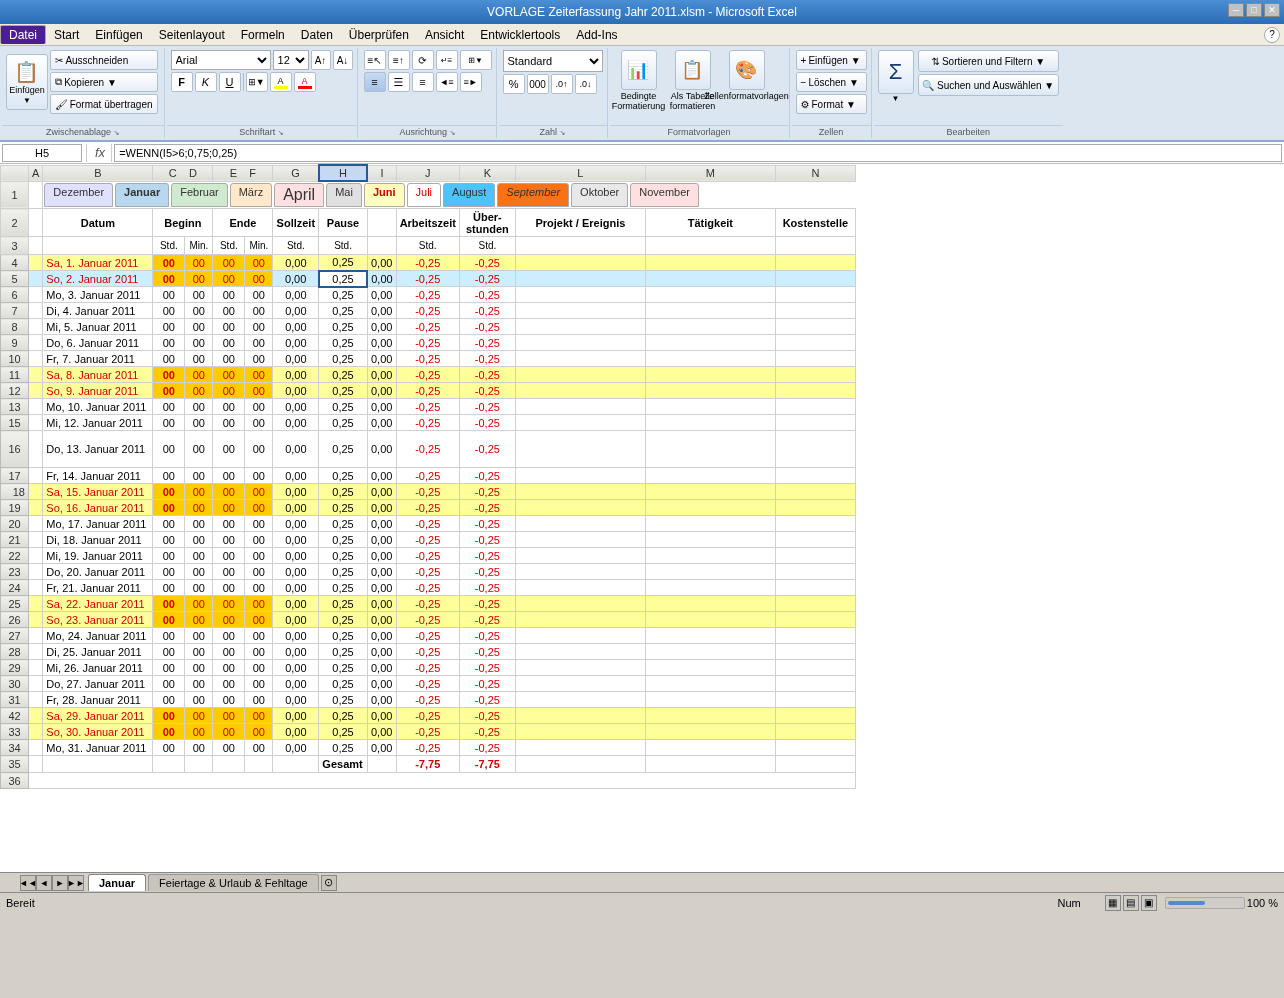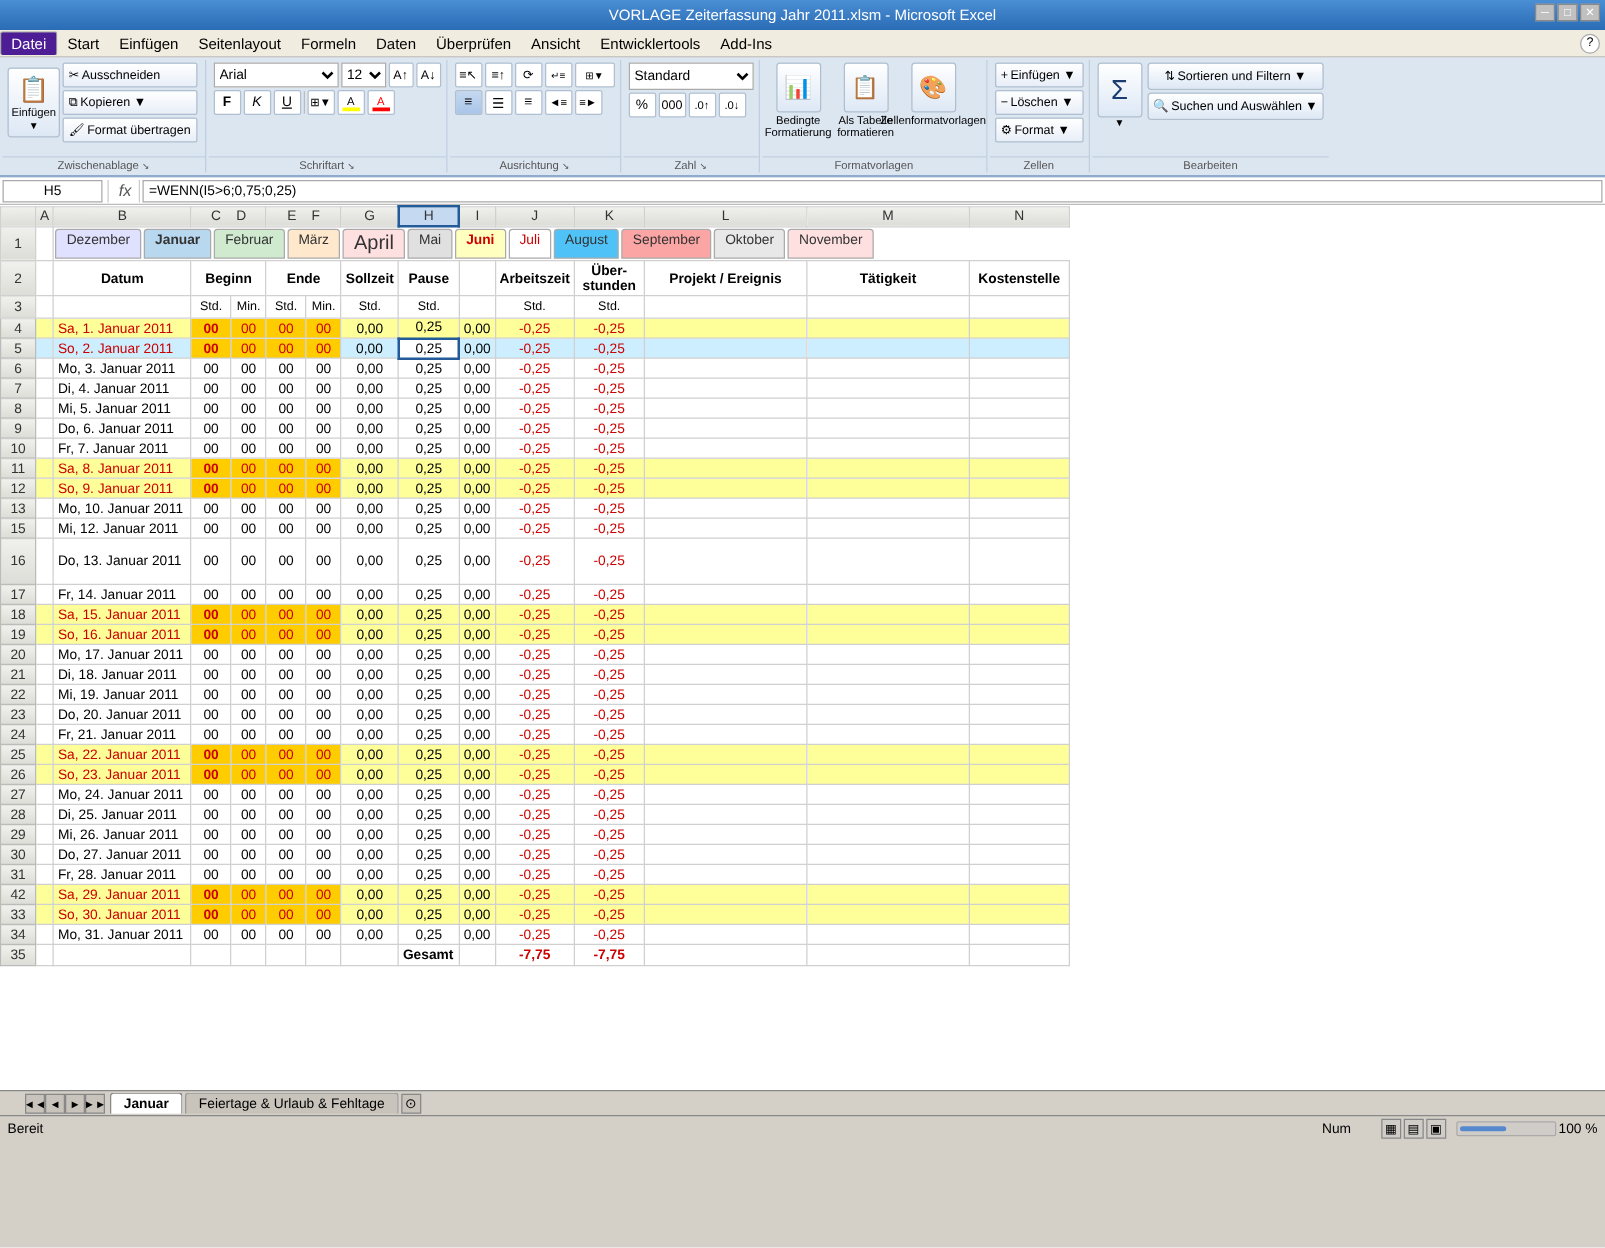--- a/index.html
+++ b/index.html
@@ -326,21 +326,21 @@
           <div style="display:flex; gap:2px; padding:1px;">
             <div style="padding:2px 8px;border:1px solid #aaa;border-radius:3px 3px 0 0;cursor:pointer;font-size:11px;background:#e0e0ff;color:#333;">Dezember</div>
             <div style="padding:2px 8px;border:1px solid #aaa;border-radius:3px 3px 0 0;cursor:pointer;font-size:11px;background:#b8d8f0;color:#333;font-weight:bold;">Januar</div>
             <div style="padding:2px 8px;border:1px solid #aaa;border-radius:3px 3px 0 0;cursor:pointer;font-size:11px;background:#d0ead0;color:#333;">Februar</div>
             <div style="padding:2px 8px;border:1px solid #aaa;border-radius:3px 3px 0 0;cursor:pointer;font-size:11px;background:#ffe8cc;color:#333;">März</div>
             <div style="padding:2px 8px;border:1px solid #aaa;border-radius:3px 3px 0 0;cursor:pointer;font-size:16px;background:#ffe0e0;color:#333;">April</div>
             <div style="padding:2px 8px;border:1px solid #aaa;border-radius:3px 3px 0 0;cursor:pointer;font-size:11px;background:#e0e0e0;color:#333;">Mai</div>
             <div style="padding:2px 8px;border:1px solid #aaa;border-radius:3px 3px 0 0;cursor:pointer;font-size:11px;background:#ffffc0;color:#cc0000;font-weight:bold;">Juni</div>
             <div style="padding:2px 8px;border:1px solid #aaa;border-radius:3px 3px 0 0;cursor:pointer;font-size:11px;background:white;color:#cc0000;">Juli</div>
             <div style="padding:2px 8px;border:1px solid #aaa;border-radius:3px 3px 0 0;cursor:pointer;font-size:11px;background:#4fc3f7;color:#333;">August</div>
-            <div style="padding:2px 8px;border:1px solid #aaa;border-radius:3px 3px 0 0;cursor:pointer;font-size:11px;background:#fca5a5;color:#333;">September</div>
+            <div style="padding:2px 8px;border:1px solid #aaa;border-radius:3px 3px 0 0;cursor:pointer;font-size:11px;background:#f97316;color:#333;font-style:italic;">September</div>
             <div style="padding:2px 8px;border:1px solid #aaa;border-radius:3px 3px 0 0;cursor:pointer;font-size:11px;background:#e8e8e8;color:#333;">Oktober</div>
             <div style="padding:2px 8px;border:1px solid #aaa;border-radius:3px 3px 0 0;cursor:pointer;font-size:11px;background:#ffe0e0;color:#333;">November</div>
           </div>
         </td>
       </tr>
 
       <tr style="height:28px;background:white;font-weight:bold;">
         <td class="row-header">2</td>
         <td style="border:1px solid #d0d0d0;"></td>
         <td style="border:1px solid #d0d0d0;text-align:center;font-weight:bold;">Datum</td>
@@ -589,21 +589,21 @@
     <td style="border:1px solid #d0d0d0;background:white;text-align:center;">0,00</td>
     <td style="border:1px solid #d0d0d0;background:white;text-align:center;">0,25</td>
     <td style="border:1px solid #d0d0d0;background:white;text-align:center;">0,00</td>
     <td style="border:1px solid #d0d0d0;background:white;text-align:center;color:#cc0000;">-0,25</td>
     <td style="border:1px solid #d0d0d0;background:white;text-align:center;color:#cc0000;">-0,25</td>
     <td style="border:1px solid #d0d0d0;background:white;"></td>
     <td style="border:1px solid #d0d0d0;background:white;"></td>
     <td style="border:1px solid #d0d0d0;background:white;"></td>
   </tr>
         <tr style="height: 16px; background: rgb(255, 255, 153);">
-    <td class="row-header" style="background:linear-gradient(to bottom,#f0f0ec,#ddddd8);border:1px solid #bbb;text-align:center;">18</td>
+    <td class="row-header" style="background:linear-gradient(to bottom,#f0f0ec,#ddddd8);border:1px solid #bbb;text-align:right;">18</td>
     <td style="border:1px solid #d0d0d0;background:#ffff99"></td>
     <td style="border:1px solid #d0d0d0;background:#ffff99;color:#cc0000;padding:1px 3px;">Sa, 15. Januar 2011</td>
     <td style="border:1px solid #d0d0d0;background:#ffcc00;text-align:center;color:#cc0000;font-weight:bold;">00</td>
     <td style="border:1px solid #d0d0d0;background:#ffcc00;text-align:center;color:#cc0000;">00</td>
     <td style="border:1px solid #d0d0d0;background:#ffcc00;text-align:center;color:#cc0000;">00</td>
     <td style="border:1px solid #d0d0d0;background:#ffcc00;text-align:center;color:#cc0000;">00</td>
     <td style="border:1px solid #d0d0d0;background:#ffff99;text-align:center;">0,00</td>
     <td style="border:1px solid #d0d0d0;background:#ffff99;text-align:center;">0,25</td>
     <td style="border:1px solid #d0d0d0;background:#ffff99;text-align:center;">0,00</td>
     <td style="border:1px solid #d0d0d0;background:#ffff99;text-align:center;color:#cc0000;">-0,25</td>
@@ -894,20 +894,24 @@
   <td style="border:1px solid #d0d0d0;"></td>
   <td style="border:1px solid #d0d0d0;"></td>
   <td style="border:1px solid #d0d0d0;text-align:right;font-weight:bold;padding-right:4px;">Gesamt</td>
   <td style="border:1px solid #d0d0d0;"></td>
   <td style="border:1px solid #d0d0d0;text-align:center;color:#cc0000;font-weight:bold;">-7,75</td>
   <td style="border:1px solid #d0d0d0;text-align:center;color:#cc0000;font-weight:bold;">-7,75</td>
   <td style="border:1px solid #d0d0d0;"></td>
   <td style="border:1px solid #d0d0d0;"></td>
   <td style="border:1px solid #d0d0d0;"></td>
 </tr>
+        <tr style="height: 16px;">
+          <td class="row-header" style="background:linear-gradient(to bottom,#f0f0ec,#ddddd8);border:1px solid #bbb;text-align:center;">36</td>
+          <td style="border:1px solid #d0d0d0;" colspan="14"></td>
+        </tr>
       </tbody>
   </table>
 </div>
 
 <div style="display:flex; align-items:center; background:#d4d0c8; border-top:1px solid #888; height:20px; padding-left:20px;">
   <div style="width:16px;height:16px;border:1px solid #888;background:#c8c4bc;display:flex;align-items:center;justify-content:center;cursor:pointer;font-size:9px;">◄◄</div>
   <div style="width:16px;height:16px;border:1px solid #888;background:#c8c4bc;display:flex;align-items:center;justify-content:center;cursor:pointer;font-size:9px;">◄</div>
   <div style="width:16px;height:16px;border:1px solid #888;background:#c8c4bc;display:flex;align-items:center;justify-content:center;cursor:pointer;font-size:9px;">►</div>
   <div style="width:16px;height:16px;border:1px solid #888;background:#c8c4bc;display:flex;align-items:center;justify-content:center;cursor:pointer;font-size:9px;">►►</div>
   <div style="padding:2px 10px;border:1px solid #888;border-bottom:none;background:white;cursor:pointer;font-size:11px;margin-left:4px;border-radius:3px 3px 0 0;font-weight:bold;">Januar</div>

